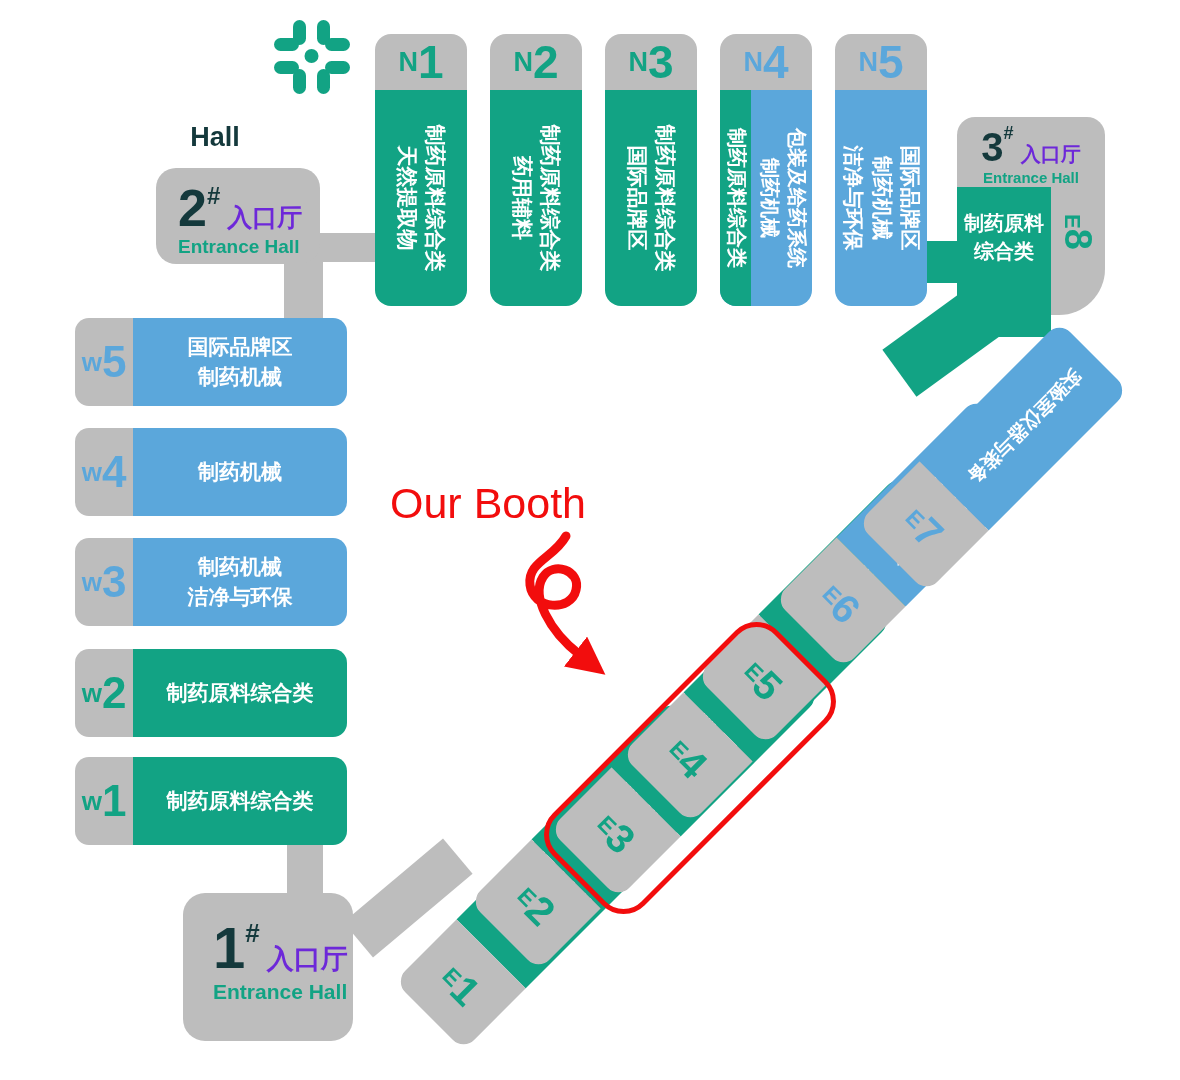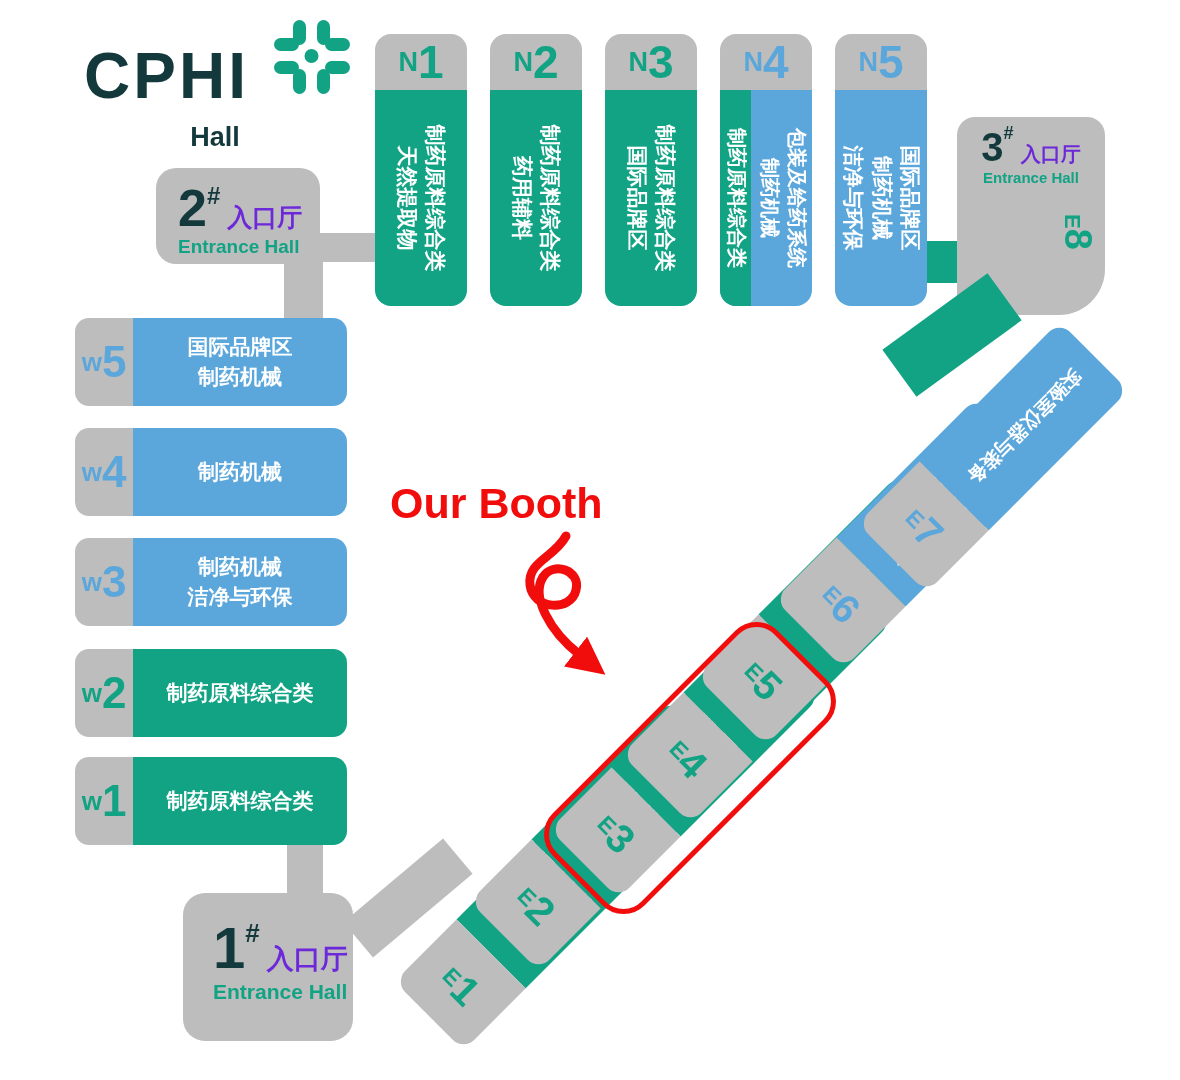--- a/index.html
+++ b/index.html
@@ -51,21 +51,21 @@
   .ent-hash{color:#14393c;font-weight:bold;vertical-align:super;}
   .ent-cn{color:#6d28d9;font-weight:bold;margin-left:7px;}
   .ent-en{color:#12a384;font-weight:bold;}
 
   
   .conn{position:absolute;background:#bdbdbd;}
   .conn-green{position:absolute;background:#12a384;}
 
   
   .hl{position:absolute;border:5px solid #f20d0d;border-radius:30px;transform:rotate(45deg);}
-  .booth-label{position:absolute;color:#f20d0d;font-weight:bold;font-size:43px;line-height:1;}
+  .booth-label{position:absolute;color:#f20d0d;font-weight:normal;font-size:43px;line-height:1;}
 
   
   .logo-cphi{position:absolute;color:#14393c;font-weight:bold;font-size:64px;
              letter-spacing:3px;line-height:1;}
   .logo-china{position:absolute;color:#14393c;font-weight:bold;font-size:27px;line-height:1;}
   .overlay-svg{position:absolute;left:0;top:0;pointer-events:none;}
 </style>
 </head>
 <body>
 
@@ -87,20 +87,24 @@
   </div>
 
   <div class="ent" style="left:957px;top:117px;width:148px;height:198px;border-radius:18px;border-bottom-right-radius:46px">
     <div style="position:absolute;left:0;top:10px;width:100%;text-align:center">
       <span class="ent-num" style="font-size:40px">3</span><span class="ent-hash" style="font-size:18px;position:relative;top:-16px">#</span><span class="ent-cn" style="font-size:20px">入口厅</span>
       <div class="ent-en" style="font-size:15px;margin-top:1px">Entrance Hall</div>
     </div>
   </div>
 
   <div class="conn-green" style="left:887px;top:306px;width:130px;height:58px;transform:rotate(-36deg)"></div>
+  <div class="bg-green" style="position:absolute;left:957px;top:187px;width:94px;height:150px;display:flex;align-items:flex-start;justify-content:center;padding-top:22px;box-sizing:border-box">
+    <div class="htext" style="font-size:20px;line-height:1.4">制药原料
+综合类</div>
+  </div>
   <div style="position:absolute;left:1078px;top:232px;transform:translate(-50%,-50%) rotate(90deg);display:flex;align-items:baseline">
     <span class="lbl-p c-green" style="font-size:22px">E</span>
       <span class="lbl-n c-green" style="font-size:38px">8</span>
   </div>
 
   <div class="blk n-blk" style="left:375px;top:34px">
     <div class="cap">
         <span class="lbl-p c-green">N</span>
         <span class="lbl-n c-green">1</span>
       </div>
@@ -287,21 +291,20 @@
   <div class="booth-label" style="left:390px;top:482px">Our Booth</div>
   <svg class="overlay-svg" width="1180" height="1080" viewBox="0 0 1180 1080">
     <defs>
       <marker id="ah" viewBox="0 0 10 10" refX="1.5" refY="5" markerWidth="4.2" markerHeight="4.2" orient="auto-start-reverse">
         <path d="M0,0 L10,5 L0,10 Z" fill="#f20d0d"></path>
       </marker>
     </defs>
     <path d="M 566 536 C 554 558, 527 562, 530 585 C 533 610, 571 612, 576 590 C 581 570, 553 561, 543 577 C 531 596, 549 631, 580 655" fill="none" stroke="#f20d0d" stroke-width="9" stroke-linecap="round" marker-end="url(#ah)"></path>
   </svg>
 
-  <div class="logo-cphi" style="left:84px;top:44px">CPHI</div>
   <svg class="overlay-svg" style="left:272px;top:12px" width="80" height="88" viewBox="0 0 80 88">
     <g fill="#12a384">
       <rect x="21" y="8" width="13" height="25" rx="6.5"></rect>
       <rect x="45" y="8" width="13" height="25" rx="6.5"></rect>
       <rect x="21" y="57" width="13" height="25" rx="6.5"></rect>
       <rect x="45" y="57" width="13" height="25" rx="6.5"></rect>
       <rect x="2" y="26" width="25" height="13" rx="6.5"></rect>
       <rect x="2" y="49" width="25" height="13" rx="6.5"></rect>
       <rect x="53" y="26" width="25" height="13" rx="6.5"></rect>
       <rect x="53" y="49" width="25" height="13" rx="6.5"></rect>

